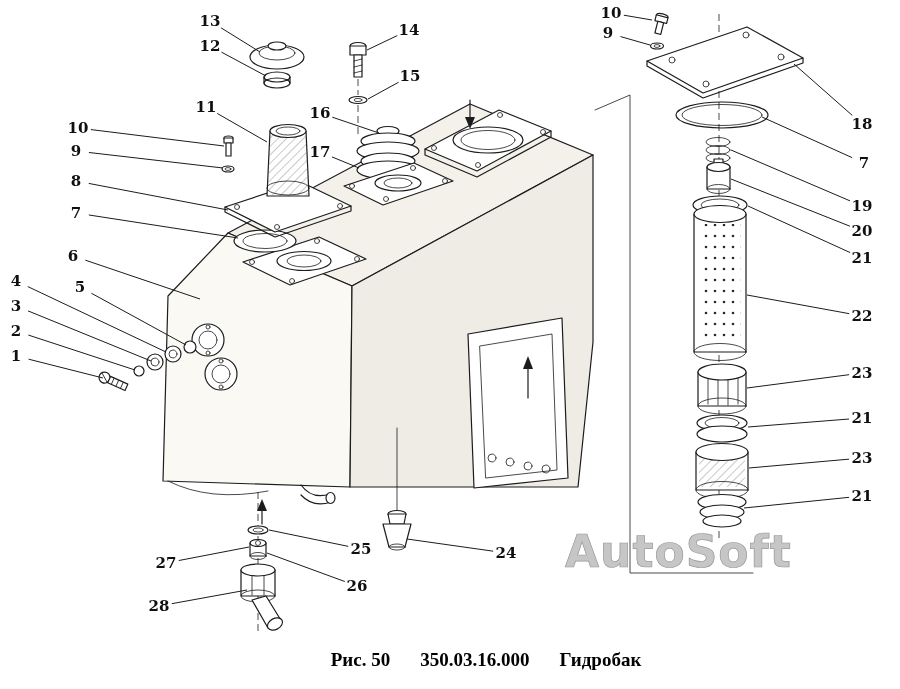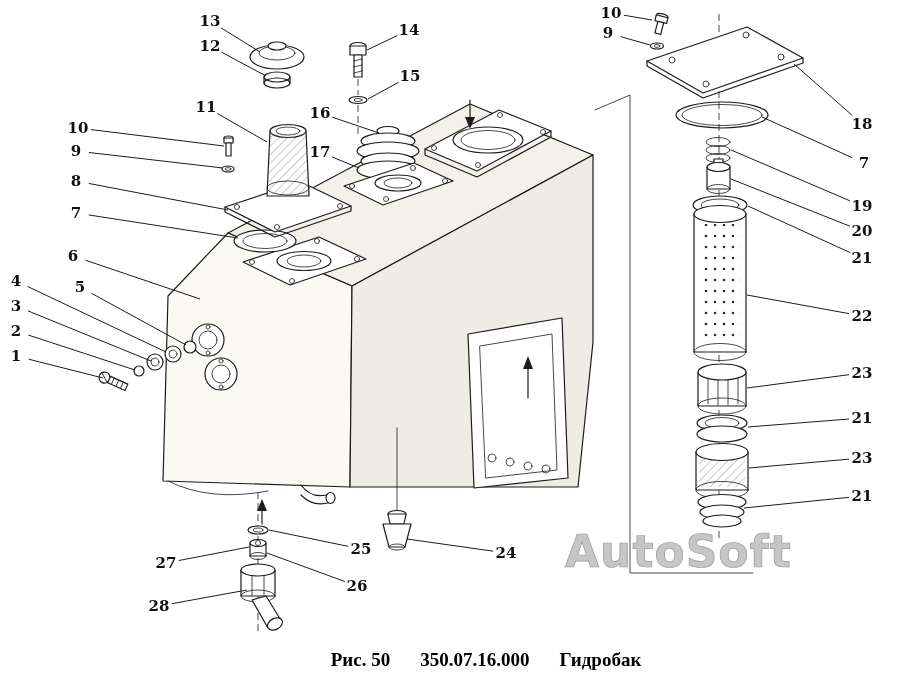--- a/index.html
+++ b/index.html
@@ -353,17 +353,17 @@
         <text x="357" y="591" class="callout">26</text>
         <line x1="171.7903088312988" y1="603.6744893034003" x2="247" y2="590" class="leader"></line>
         <text x="159" y="611" class="callout">28</text>
         <line x1="493.1280690655289" y1="551.1797269385596" x2="407" y2="539" class="leader"></line>
         <text x="506" y="558" class="callout">24</text>
       </g>
   </svg>
 
   <div class="caption">
     <span>Рис. 50</span>
-    <span>350.07.16.000</span>
+    <span>350.03.16.000</span>
     <span>Гидробак</span>
   </div>
 
 </div>
 
 </body></html>

